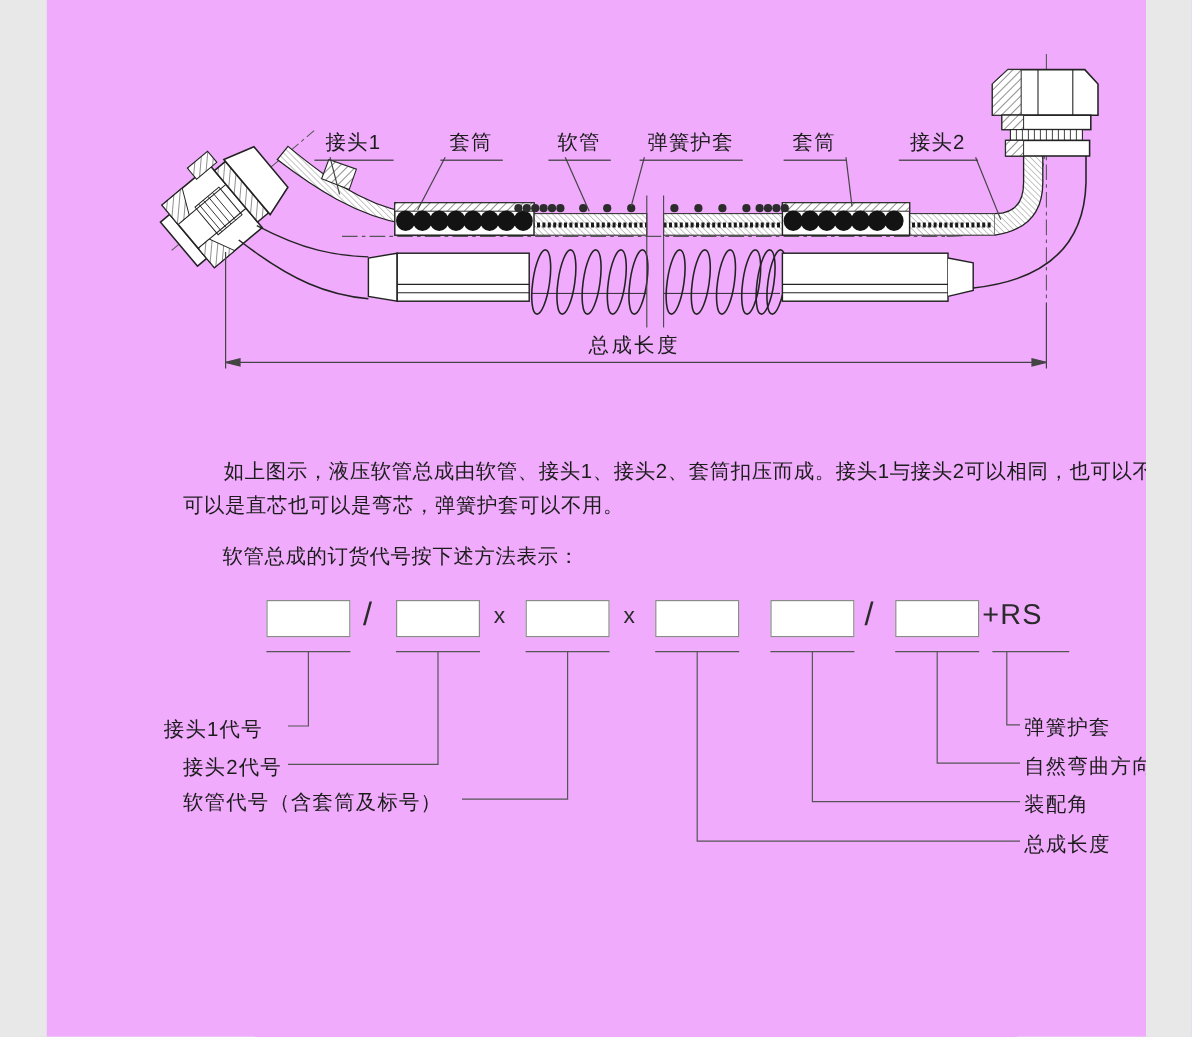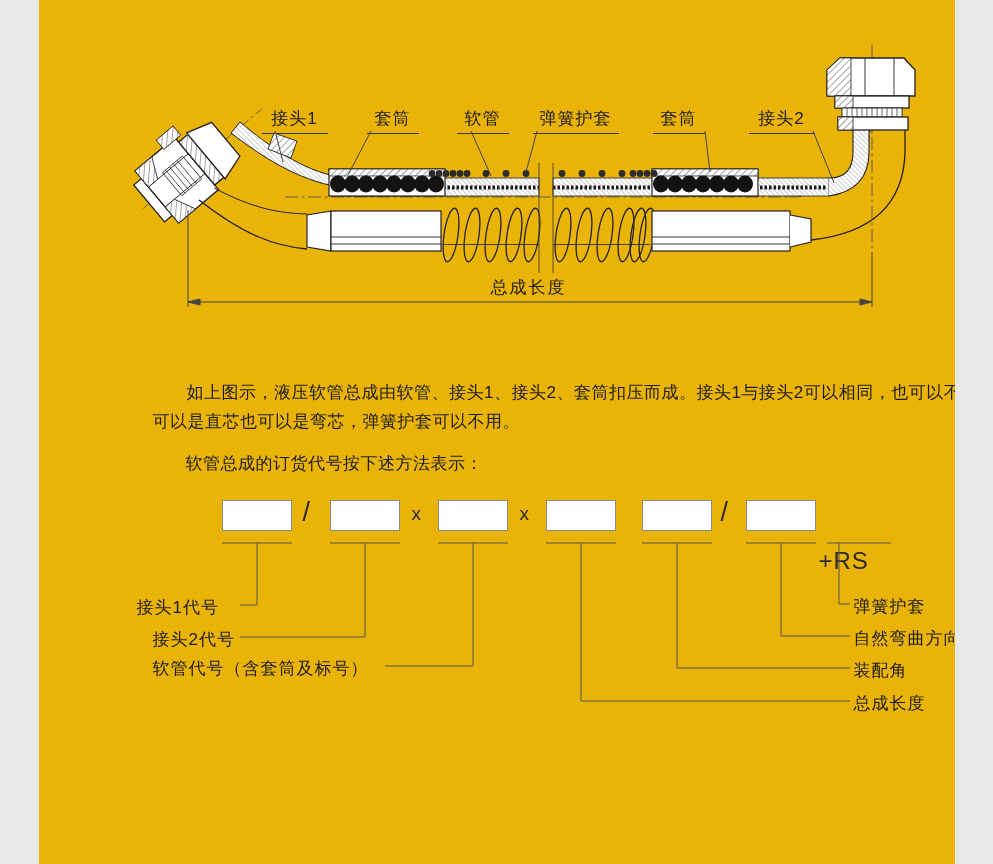--- a/index.html
+++ b/index.html
@@ -1,31 +1,31 @@
 <!DOCTYPE html>
 <html><head>
 <meta charset="utf-8">
 <style>
   html,body{margin:0;padding:0;background:#e8e8e8;}
   .page{
-    position:relative;width:916px;height:864px;background:#eab308;
+    position:relative;width:916px;height:864px;background:#f0abfc;
     font-family:"Liberation Sans","DejaVu Sans",sans-serif;color:#1c1c1c;
     overflow:hidden;margin:0 auto;
   }
   svg{position:absolute;left:0;top:0;pointer-events:none;}
   .part-label{
     position:absolute;top:107px;height:24px;font-size:17px;text-align:center;
     border-bottom:1.2px solid #3a3a3a;padding-bottom:2px;letter-spacing:1px;white-space:nowrap;
   }
   .dim-label{position:absolute;left:448px;top:276px;width:84px;text-align:center;font-size:17px;letter-spacing:2px;}
   .para{position:absolute;font-size:17px;line-height:29px;letter-spacing:0.5px;}
   .code-box{position:absolute;top:500px;width:68px;height:29px;border:1.5px solid #8a8a8a;background:#fff;}
   .sep{position:absolute;top:497px;font-size:27px;color:#2a2a2a;}
   .sep-x{position:absolute;top:503px;font-size:19px;color:#2a2a2a;}
-  .suffix{position:absolute;left:780px;top:499px;font-size:24px;letter-spacing:1px;color:#2a2a2a;margin-top:48px;}
+  .suffix{position:absolute;left:780px;top:499px;font-size:24px;letter-spacing:1px;color:#2a2a2a;}
   .diag-label{position:absolute;font-size:17px;letter-spacing:1px;white-space:nowrap;}
   .examples{position:absolute;left:114px;top:746px;font-size:17px;line-height:29.5px;letter-spacing:0.5px;}
   .examples .ind1{padding-left:68px;}
   .examples .ind2{padding-left:58px;}
   .ln{stroke:#555;stroke-width:1;fill:none;}
 </style>
 </head>
 <body>
 
 <div class="page">

